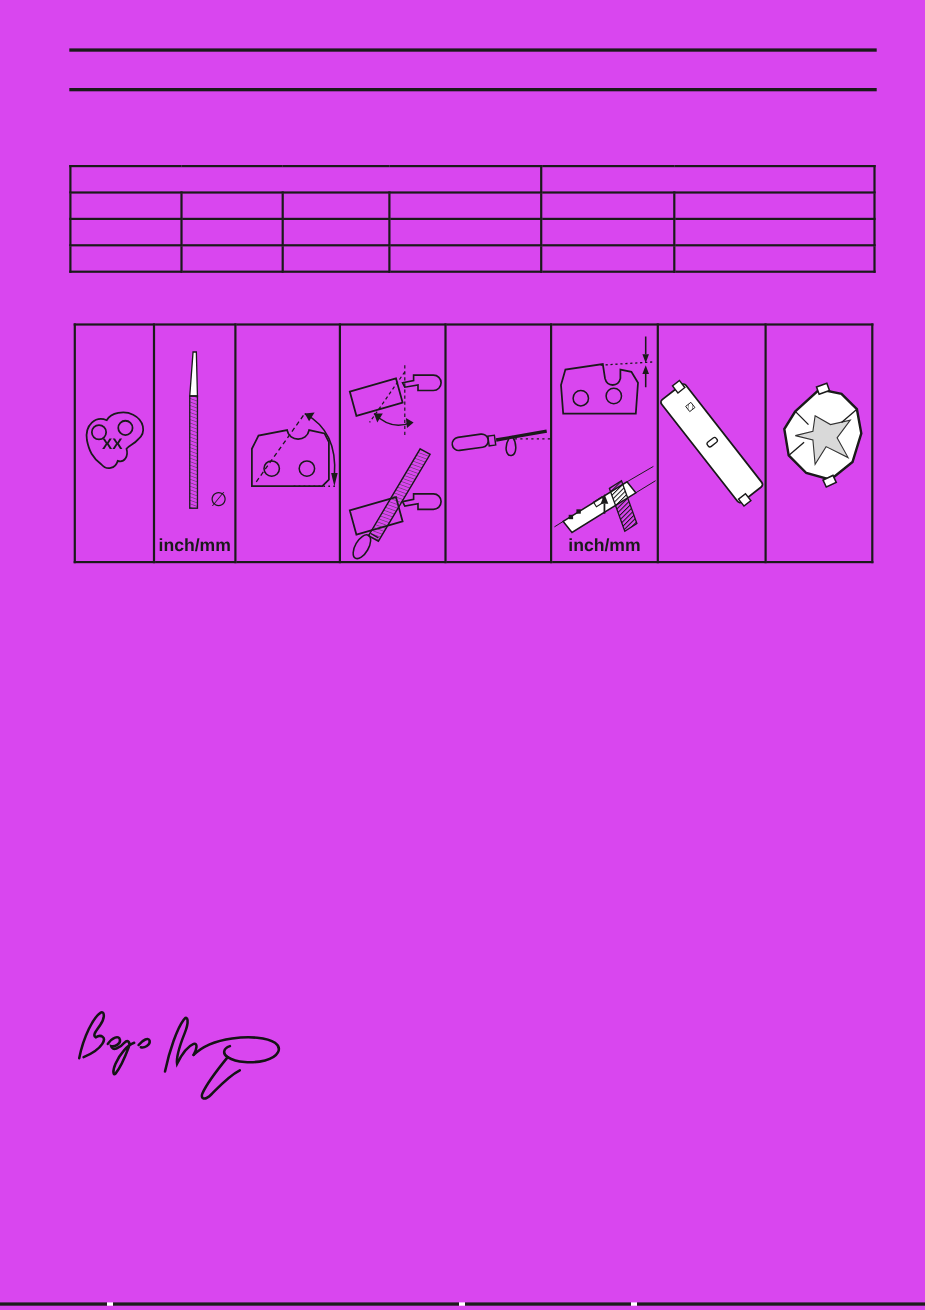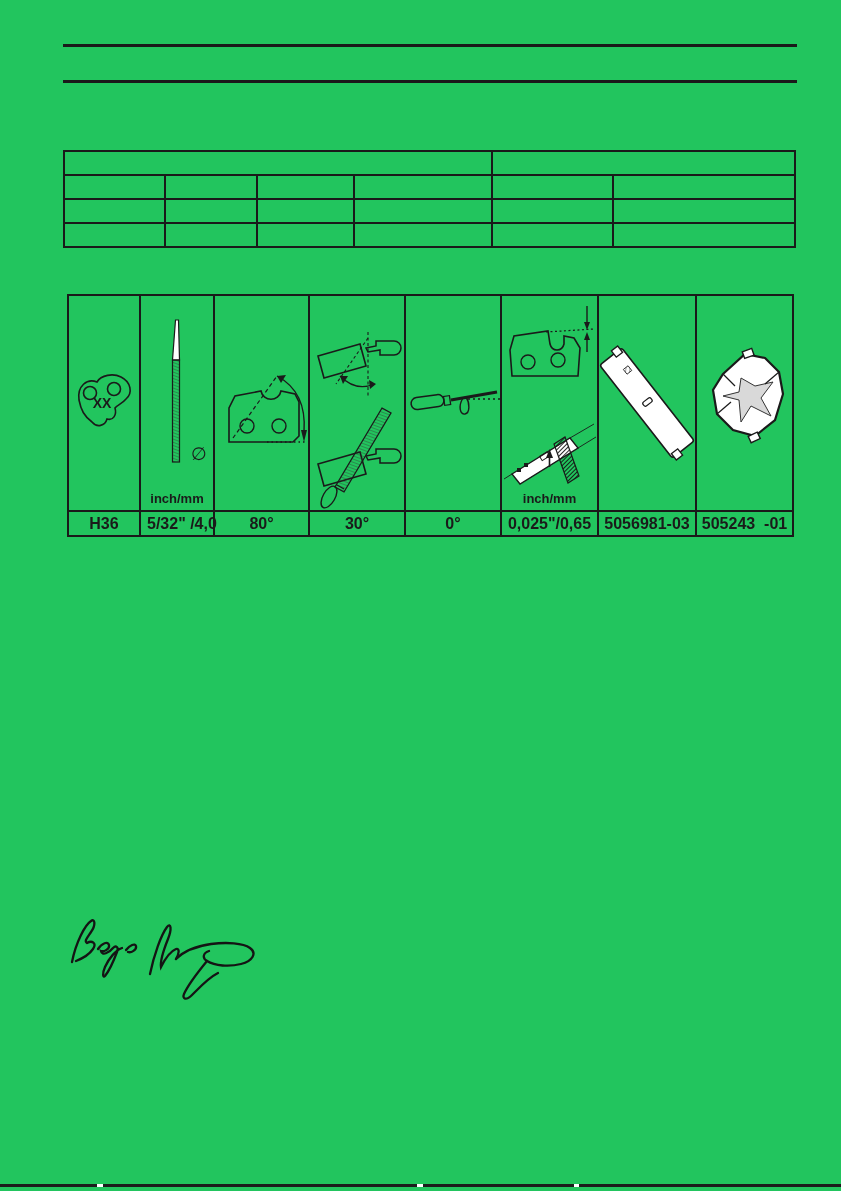--- a/index.html
+++ b/index.html
@@ -1,33 +1,33 @@
 <!DOCTYPE html>
 <html><head>
 <meta charset="utf-8">
 <style>
   html,body{margin:0;padding:0;background:#e8e8e8}
-  .page{position:relative;width:841px;height:1191px;background:#22c55e;overflow:hidden;
+  .page{position:relative;width:841px;height:1191px;background:#d946ef;overflow:hidden;
         font-family:"Liberation Sans",sans-serif;color:#1a1a1a}
   .rule{position:absolute;left:63px;width:734px;height:3px;background:#1a1a1a}
   table{border-collapse:collapse;position:absolute;table-layout:fixed}
   
   .empty-spec{left:63px;top:150px;width:731px;border:2px solid #1a1a1a}
   .empty-spec td{border:2px solid #1a1a1a}
   .empty-spec .hrow td{height:20px}
   .empty-spec .brow td{height:20px}
   
   .filing{left:67px;top:294px;width:725px;border:2px solid #1a1a1a}
   .filing td{border:2px solid #1a1a1a;text-align:center;font-weight:bold;font-size:16px;
              padding:0;white-space:pre}
   .filing .vrow td{height:23px}
   .icon-cell{position:relative;height:214px;vertical-align:middle}
   .icon{position:absolute;left:0;top:0;width:100%;height:100%}
   .unit{position:absolute;bottom:4px;left:0;right:0;text-align:center;font-weight:bold;
-        font-size:13px;z-index:2}
+        font-size:16px;z-index:2}
   .cell-left{text-align:left !important;padding-left:6px !important}
   .dash-cell{font-weight:normal !important;letter-spacing:-1px}
   svg text{font-family:"Liberation Sans",sans-serif;fill:#1a1a1a}
   .sig{position:absolute;left:58px;top:898px}
   .edge{position:absolute;left:0;top:1184px;width:841px;height:3px;
         background:linear-gradient(90deg,#1c1c1c 0 97px,#fff 97px 103px,#1c1c1c 103px 417px,
                    #fff 417px 423px,#1c1c1c 423px 574px,#fff 574px 579px,#1c1c1c 579px 929px,
                    #fff 929px 934px,#1c1c1c 934px 841px)}
 </style>
 </head>
@@ -206,30 +206,20 @@
             <path d="M26,78 L48,58 L68,62 L82,76 L86,98 L78,124 L58,140 L36,134 L20,118 L16,94 Z" fill="#fff" stroke="#1a1a1a" stroke-width="2.2"></path>
             <path d="M44,82 L58,90 L76,86 L64,102 L74,120 L54,110 L44,126 L42,104 L26,100 L42,96 Z" fill="#d9d9d9" stroke="#333" stroke-width="1"></path>
             <line x1="26" y1="78" x2="38" y2="90" stroke="#1a1a1a" stroke-width="1.2"></line>
             <line x1="82" y1="76" x2="68" y2="88" stroke="#1a1a1a" stroke-width="1.2"></line>
             <line x1="20" y1="118" x2="34" y2="106" stroke="#1a1a1a" stroke-width="1.2"></line>
             <rect x="46" y="54" width="10" height="7" transform="rotate(-20 51 57)" fill="#fff" stroke="#1a1a1a" stroke-width="1.4"></rect>
             <rect x="52" y="138" width="10" height="7" transform="rotate(-25 57 141)" fill="#fff" stroke="#1a1a1a" stroke-width="1.4"></rect>
           </svg>
         </td>
       </tr>
-      <tr class="vrow">
-        <td>H36</td>
-        <td class="cell-left">5/32" /4,0</td>
-        <td>80°</td>
-        <td>30°</td>
-        <td>0°</td>
-        <td>0,025"/0,65</td>
-        <td>5056981-03</td>
-        <td>505243  -01</td>
-      </tr>
     </tbody>
   </table>
 
   <svg class="sig" width="250" height="105" viewBox="0 0 250 105">
     <g fill="none" stroke="#141414" stroke-width="2.3" stroke-linecap="round">
       <path d="M14,64 C18,44 27,27 33,23 C37,20 38,27 33,34 C29,40 26,43 29,45 C34,42 39,45 35,51 C31,57 23,61 18,63"></path>
       <path d="M40,51 C44,45 50,43 51,47 C52,51 46,54 43,53 C44,58 51,55 55,50 C58,47 61,49 59,54 C56,62 51,73 47,78 C45,80 44,76 47,69 C51,60 58,52 64,50"></path>
       <path d="M68,52 C72,47 77,45 78,48 C79,52 73,55 70,54"></path>
       <path d="M92,76 C96,57 103,37 109,29 C113,24 114,31 110,41 C106,51 102,63 103,69 C107,61 113,53 118,51 C122,50 121,56 118,61"></path>
       <path d="M118,61 C126,53 139,48 153,46 C169,44 185,45 192,50 C199,55 195,63 183,66 C171,69 157,68 149,63 C144,60 145,55 151,53"></path>

